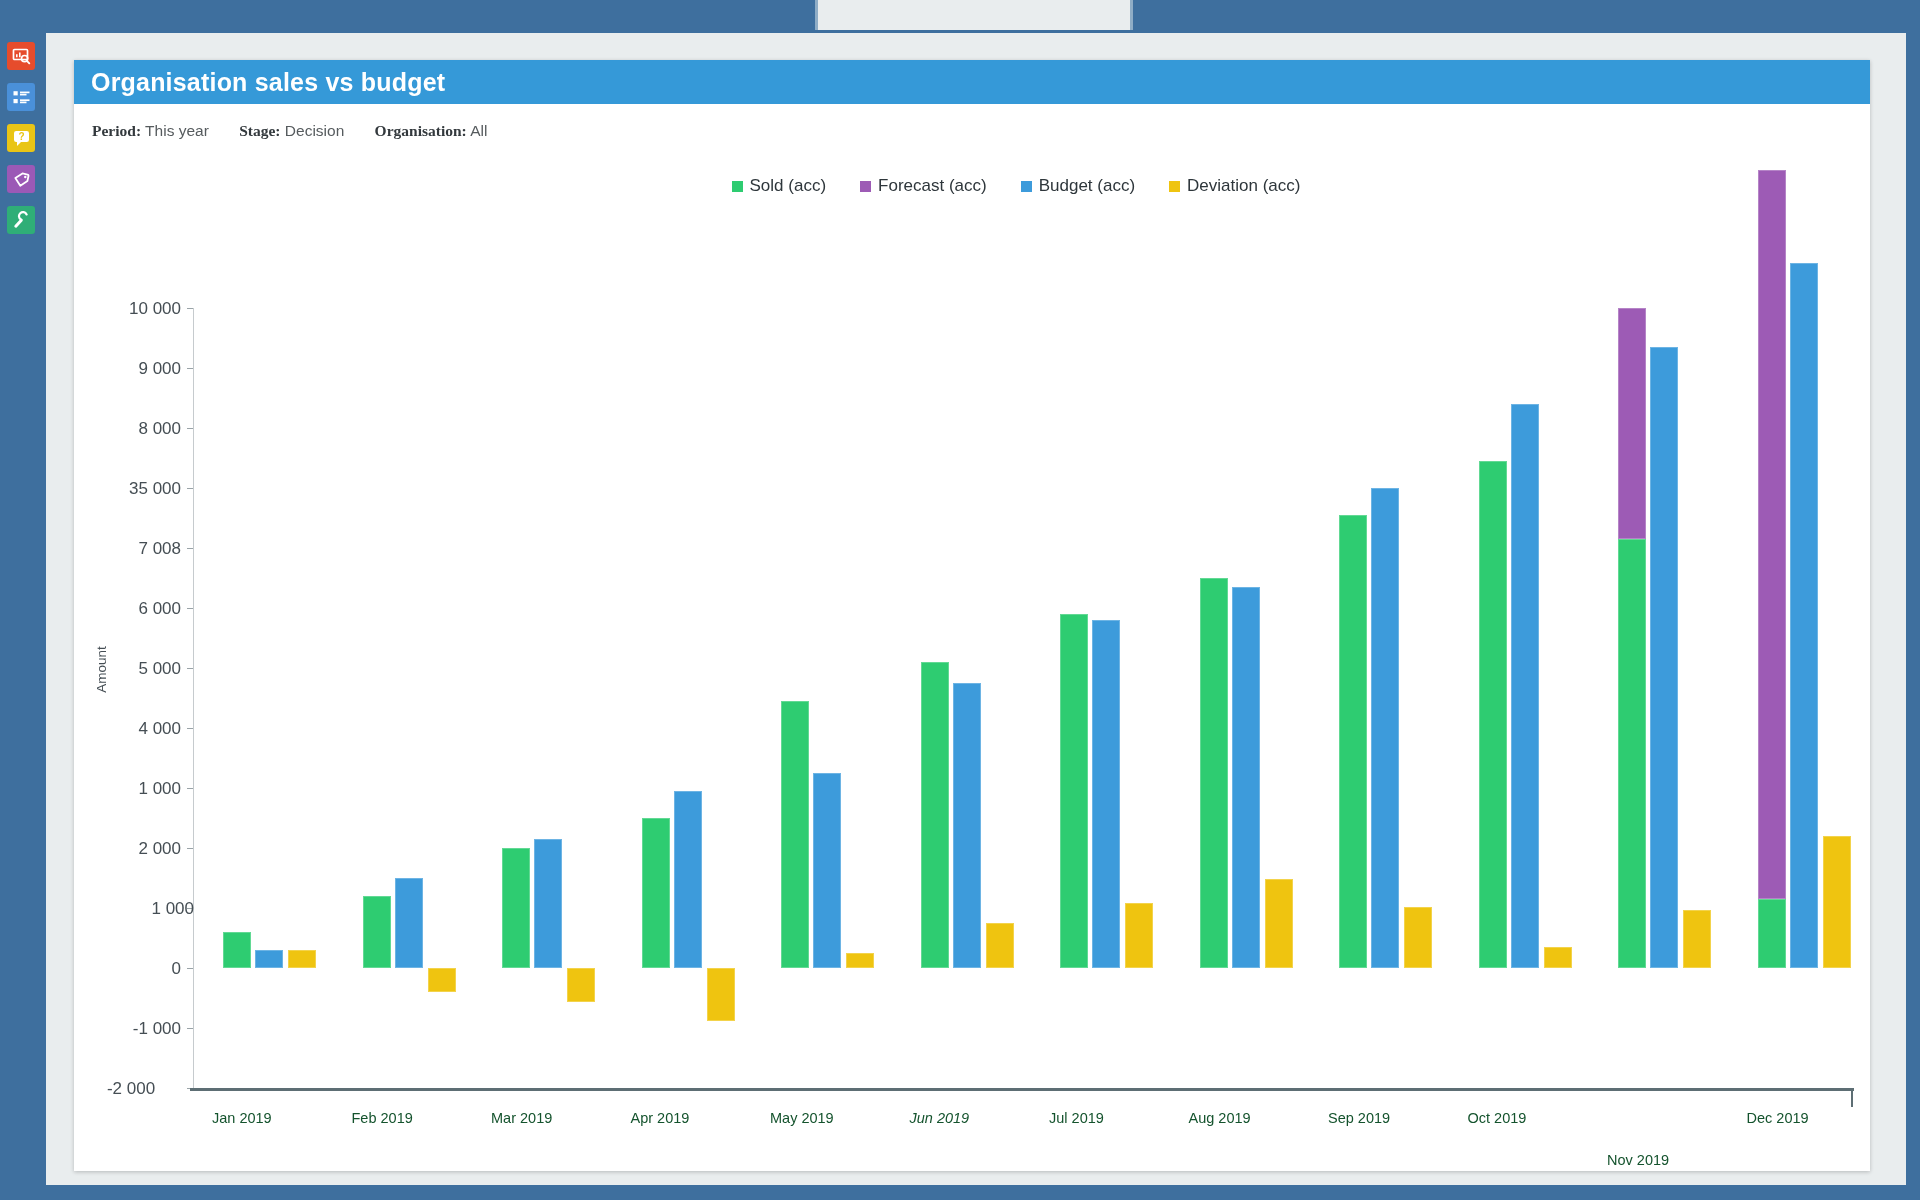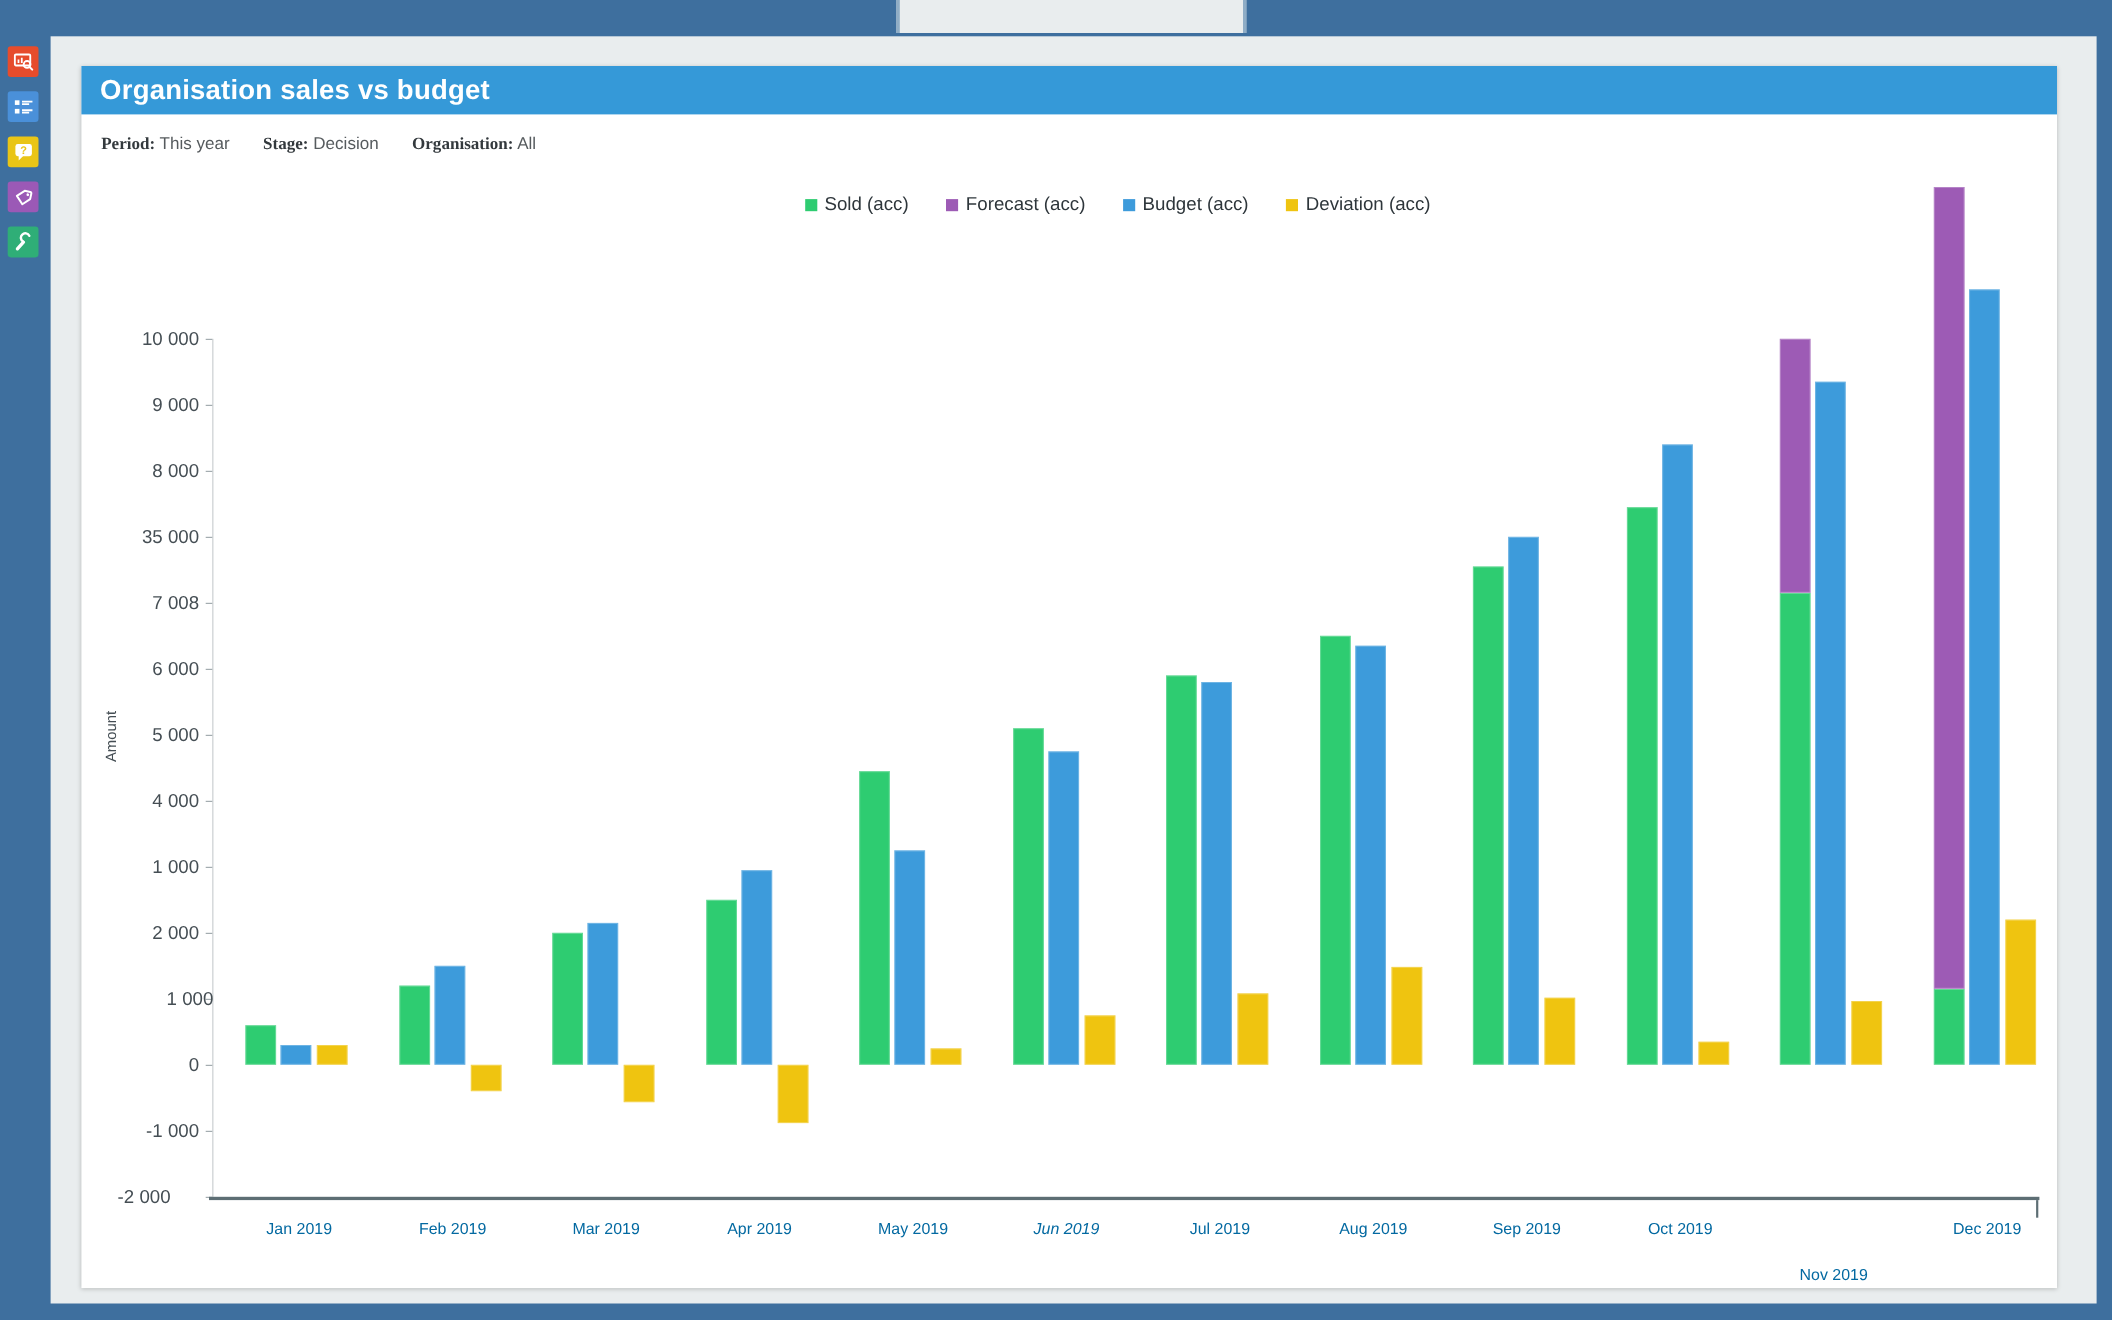--- a/index.html
+++ b/index.html
@@ -47,21 +47,21 @@
   .plot{position:absolute;left:0;top:0;width:100%;height:100%;}
   .ylab{
     position:absolute;width:100px;text-align:right;font-size:17px;color:#454e54;
   }
   .ytick{position:absolute;width:6px;height:1px;background:#9aa4a8;}
   .yaxis{position:absolute;width:1px;background:#c6cbce;}
   .xaxis{position:absolute;height:3px;background:#5d6e74;}
   .xtick-end{position:absolute;width:2px;height:16px;background:#5d6e74;}
   .bar{position:absolute;box-shadow:inset 0 0 0 1px rgba(255,255,255,0.25);}
   .mlab{
-    position:absolute;width:120px;text-align:center;font-size:14.5px;color:#0369a1;
+    position:absolute;width:120px;font-size:14.5px;color:#14532d;
   }
   .amount-label{
     position:absolute;left:-4px;top:602px;width:62px;text-align:center;
     font-size:13.5px;color:#454e54;transform:rotate(-90deg);
   }
 </style>
 </head>
 <body>
 
 <div class="top-tab"></div>

